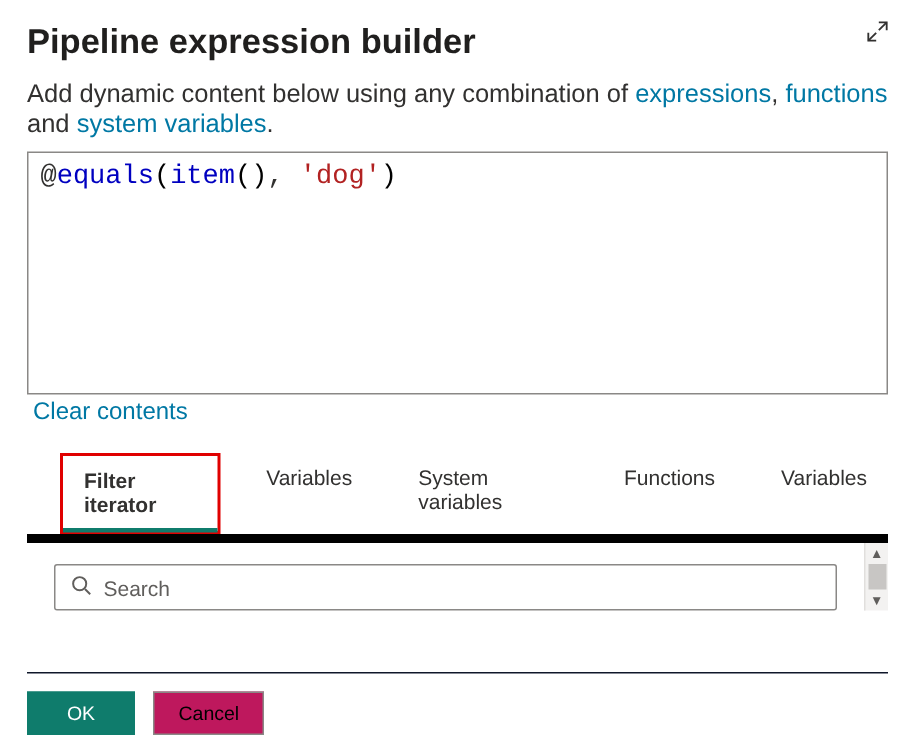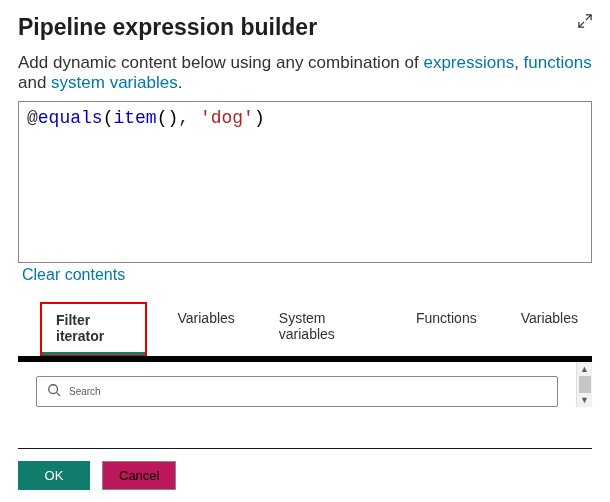--- a/index.html
+++ b/index.html
@@ -101,21 +101,21 @@
   border: 1px solid #8a8886;
   border-radius: 2px;
   padding: 6px 10px;
   gap: 8px;
   background: #fff;
 }
 .search-box svg { width: 14px; height: 14px; color: #605e5c; }
 .search-box input {
   border: none;
   outline: none;
-  font-size: 10px;
+  font-size: 14px;
   flex: 1;
   color: #323130;
 }
 .search-box input::placeholder { color: #605e5c; }
 .item {
   display: inline-block;
   margin: 20px 0 0 2px;
   padding: 4px 6px;
   font-size: 14px;
   cursor: pointer;

